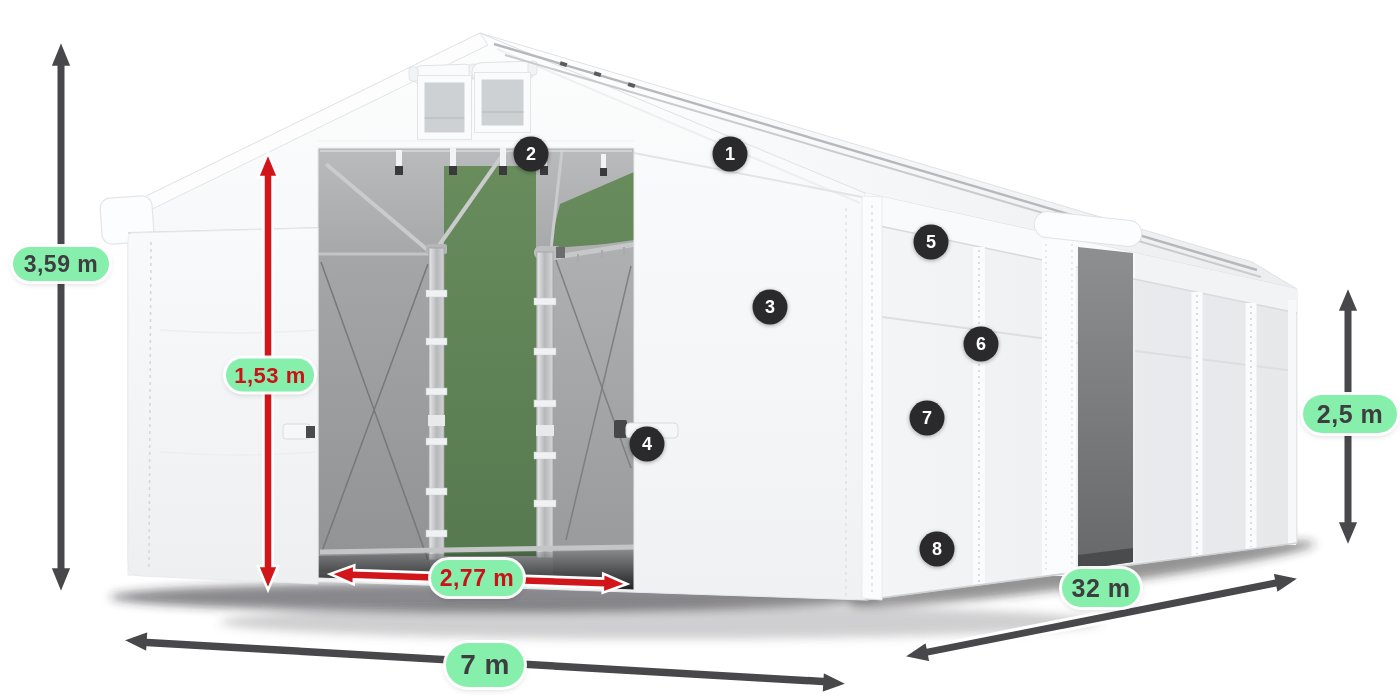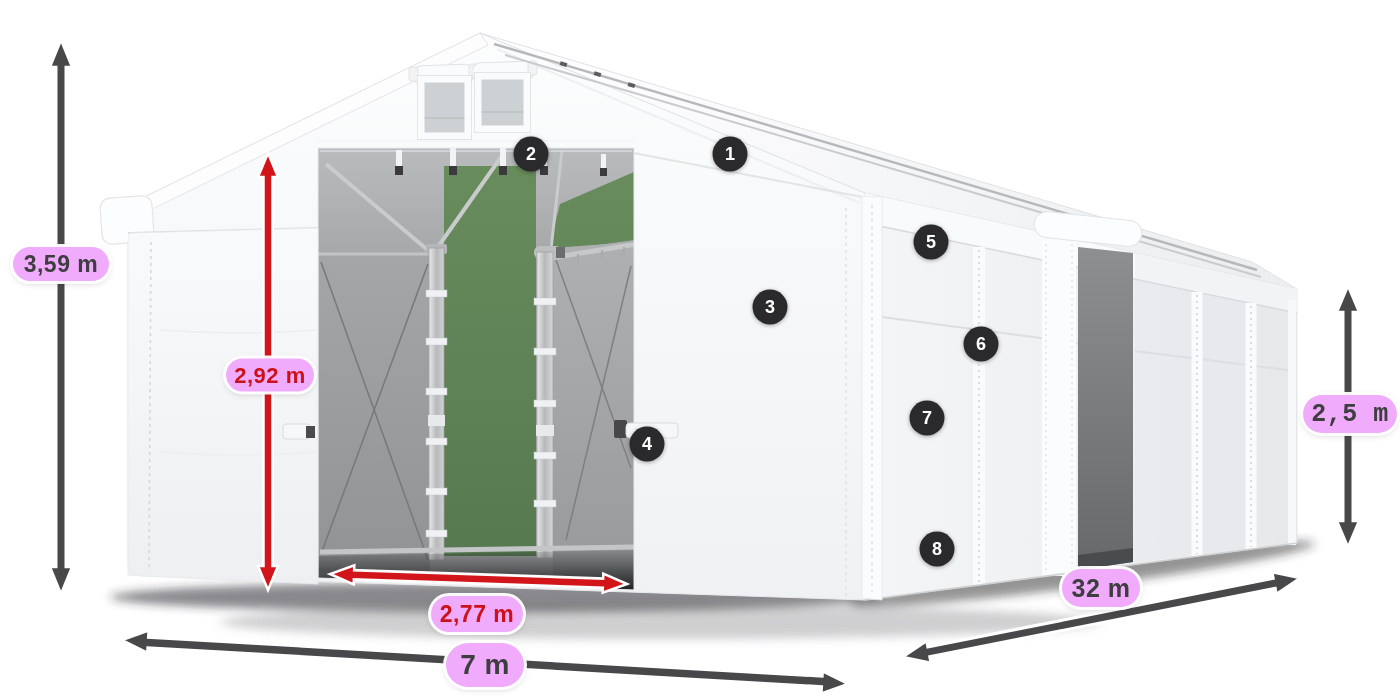--- a/index.html
+++ b/index.html
@@ -2,21 +2,21 @@
 <html><head>
 <meta charset="utf-8">
 <style>
   html,body{margin:0;padding:0;background:#ffffff;}
   #stage{
     position:relative;width:1400px;height:700px;overflow:hidden;background:#ffffff;
     font-family:"Liberation Sans", sans-serif;
   }
   #tent-svg{position:absolute;left:0;top:0;}
   .pill{
-    position:absolute;background:#f0abfc;display:flex;align-items:center;justify-content:center;
+    position:absolute;background:#86efac;display:flex;align-items:center;justify-content:center;
     font-weight:700;border-radius:22px;transform:translate(-50%,-50%);
     box-shadow:0 0 0 3px rgba(255,255,255,.95), 0 2px 7px rgba(0,0,0,.22);
     white-space:nowrap;letter-spacing:.5px;
   }
   .pill.dark{color:#3e3e40;}
   .pill.red{color:#cb1218;}
   .badge{
     position:absolute;width:35px;height:35px;border-radius:50%;background:#2a2a2c;color:#ffffff;
     display:flex;align-items:center;justify-content:center;font-weight:700;font-size:18px;
     transform:translate(-50%,-50%);box-shadow:0 1px 4px rgba(0,0,0,.35);cursor:pointer;
@@ -292,25 +292,25 @@
     <g>
       <line x1="352" y1="574.7" x2="605" y2="583.3" stroke="#ffffff" stroke-width="12"></line>
       <polygon points="330,574 353.7,584.3 354.3,565.3" fill="#d2151a" stroke="#ffffff" stroke-width="2.5"></polygon>
       <polygon points="627,584 602.7,592.7 603.3,573.7" fill="#d2151a" stroke="#ffffff" stroke-width="2.5"></polygon>
       <line x1="352" y1="574.7" x2="605" y2="583.3" stroke="#d2151a" stroke-width="6.5"></line>
     </g>
   </g>
 </svg>
 
 <div class="pill dark" style="left:61px;top:264px;width:96px;height:34px;font-size:23px;">3,59 m</div>
-<div class="pill red" style="left:270px;top:375px;width:88px;height:33px;font-size:22px;">2,92 m</div>
-<div class="pill red" style="left:477px;top:578px;width:92px;height:36px;font-size:23px;margin-top:36px;">2,77 m</div>
+<div class="pill red" style="left:270px;top:375px;width:88px;height:33px;font-size:22px;">1,53 m</div>
+<div class="pill red" style="left:477px;top:578px;width:92px;height:36px;font-size:23px;">2,77 m</div>
 <div class="pill dark" style="left:485px;top:665px;width:78px;height:44px;font-size:28px;border-radius:22px;">7 m</div>
 <div class="pill dark" style="left:1101px;top:588px;width:78px;height:38px;font-size:25px;">32 m</div>
-<div class="pill dark" style="left:1350px;top:414px;width:94px;height:38px;font-size:25px;font-family:Liberation Mono, monospace;">2,5 m</div>
+<div class="pill dark" style="left:1350px;top:414px;width:94px;height:38px;font-size:25px;">2,5 m</div>
 
 <div class="badge" style="left:730px;top:154px;">1</div>
 <div class="badge" style="left:531px;top:154px;">2</div>
 <div class="badge" style="left:770px;top:307px;">3</div>
 <div class="badge" style="left:647px;top:444px;">4</div>
 <div class="badge" style="left:931px;top:242px;">5</div>
 <div class="badge" style="left:981px;top:344px;">6</div>
 <div class="badge" style="left:927px;top:418px;">7</div>
 <div class="badge" style="left:937px;top:549px;">8</div>
 

